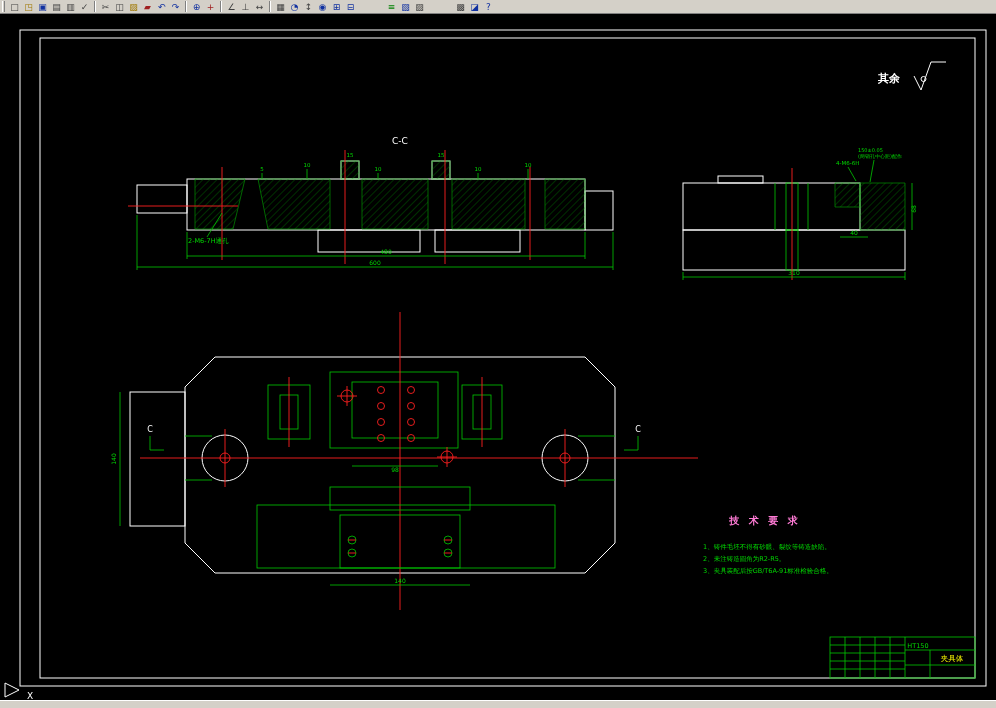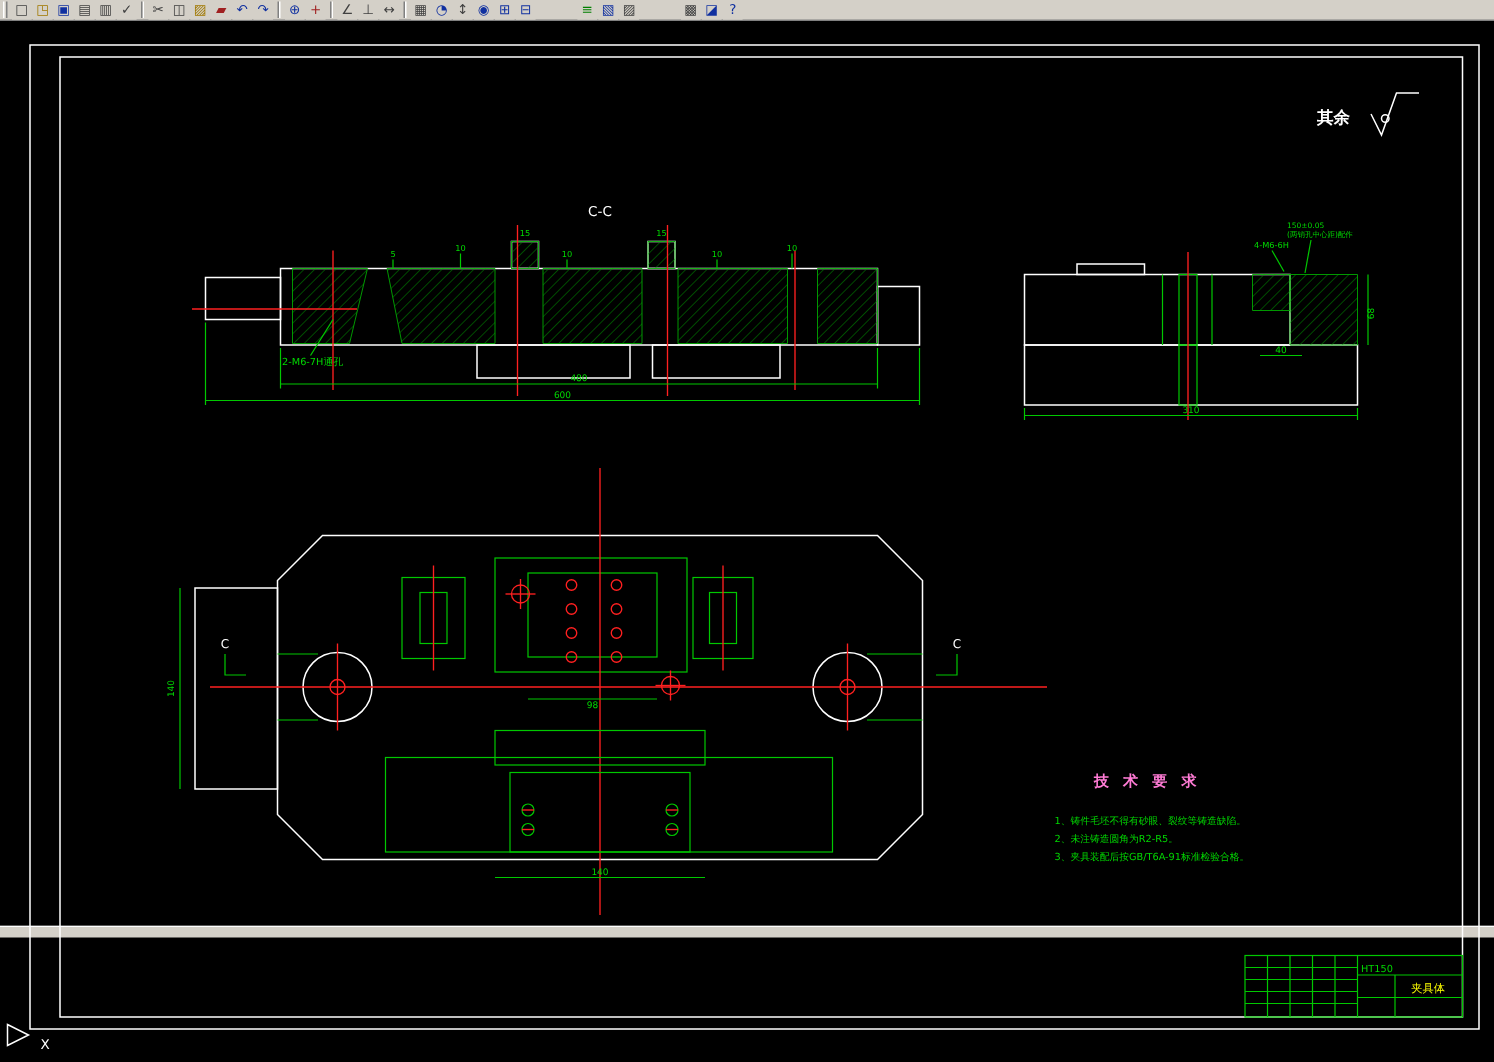--- a/index.html
+++ b/index.html
@@ -17,21 +17,21 @@
   .tb-grip { width:3px; height:11px; border-left:1px solid #fff; border-right:1px solid #808080; margin-right:2px; }
   .tb-btn {
     width:13px; height:12px; padding:0; margin:0;
     font-size:9px; line-height:11px; text-align:center;
     background:#d4d0c8; border:1px solid #d4d0c8; cursor:pointer; overflow:hidden;
     font-family:"DejaVu Sans", sans-serif;
   }
   .tb-sep { width:2px; height:11px; border-left:1px solid #808080; border-right:1px solid #fff; margin:0 2px; }
   .tb-gap { width:26px; height:1px; }
   
-  .canvas { position:relative; width:996px; height:603px; background:#000; }
+  .canvas { position:relative; width:996px; height:686px; background:#000; }
   svg { display:block; }
   .w  { stroke:#ffffff; fill:none; stroke-width:1; }
   .g  { stroke:#00c800; fill:none; stroke-width:0.8; }
   .r  { stroke:#ff2020; fill:none; stroke-width:0.9; }
   .ht { fill:url(#hatch); stroke:#00a800; stroke-width:0.6; }
   text { font-family:"DejaVu Sans", sans-serif; stroke:none; }
   .tg { fill:#00d800; }
   .tw { fill:#ffffff; }
   .ty { fill:#ffff00; }
   .tm { fill:#ff7bd5; }

